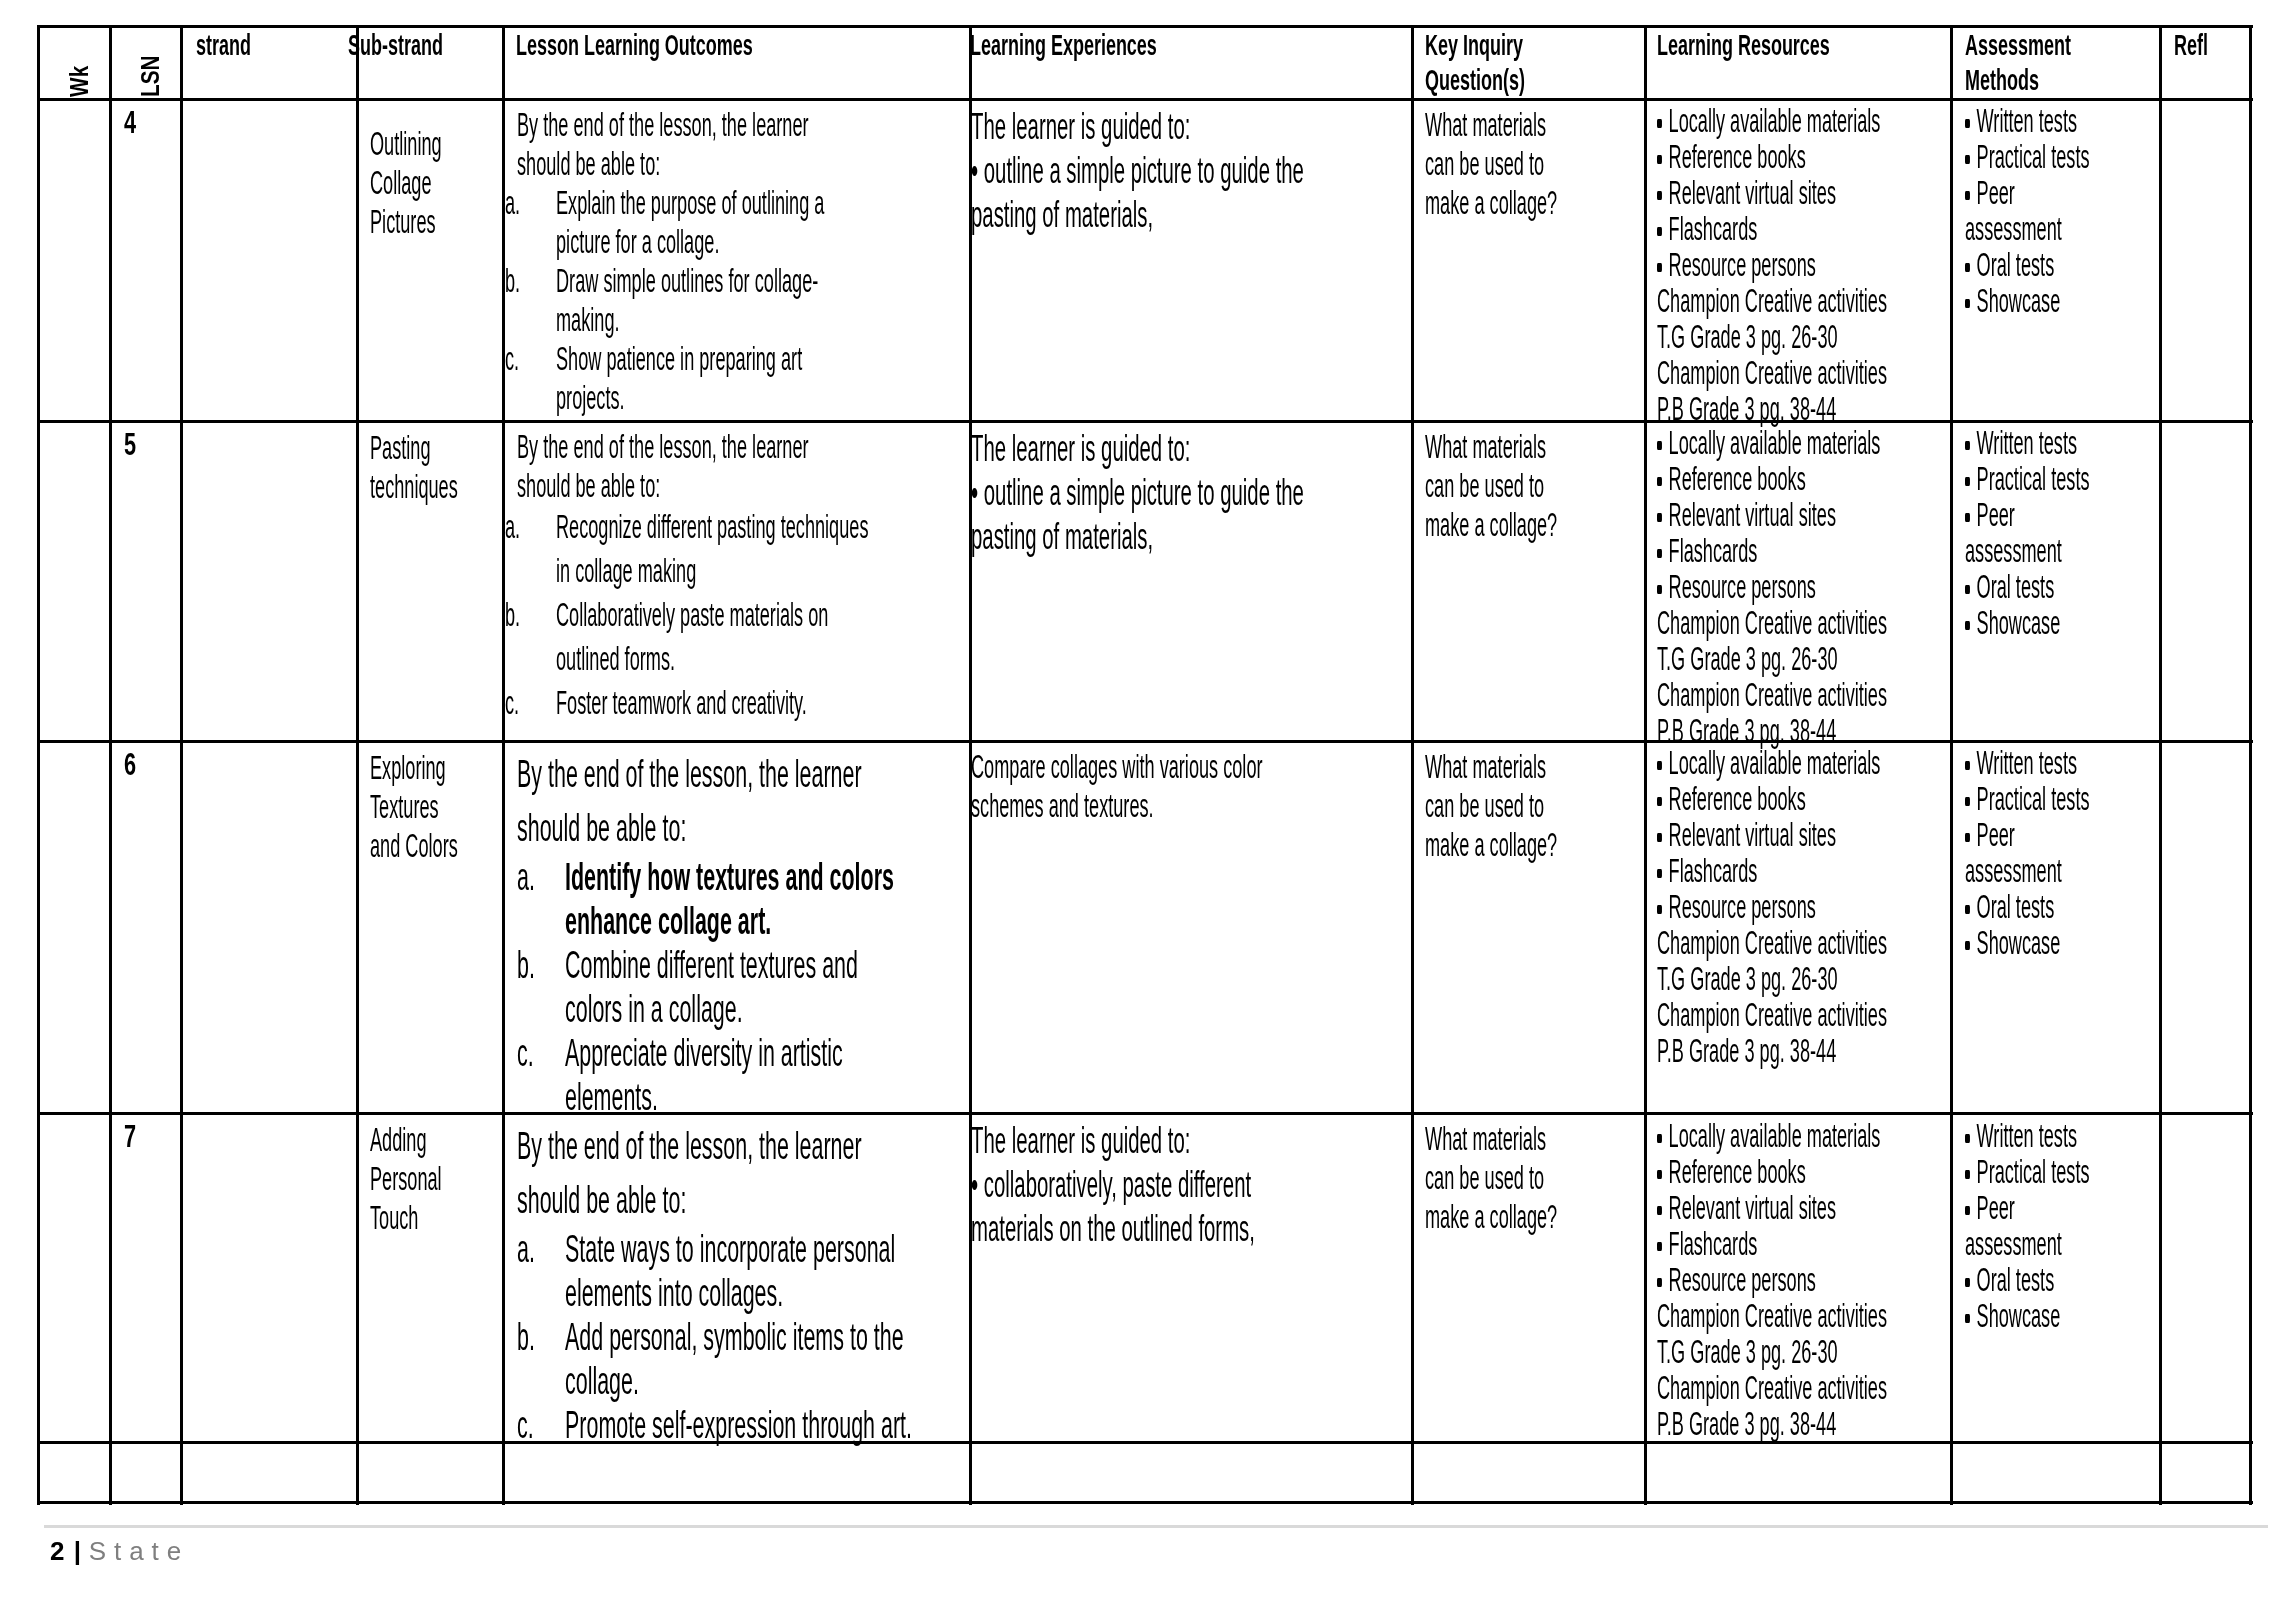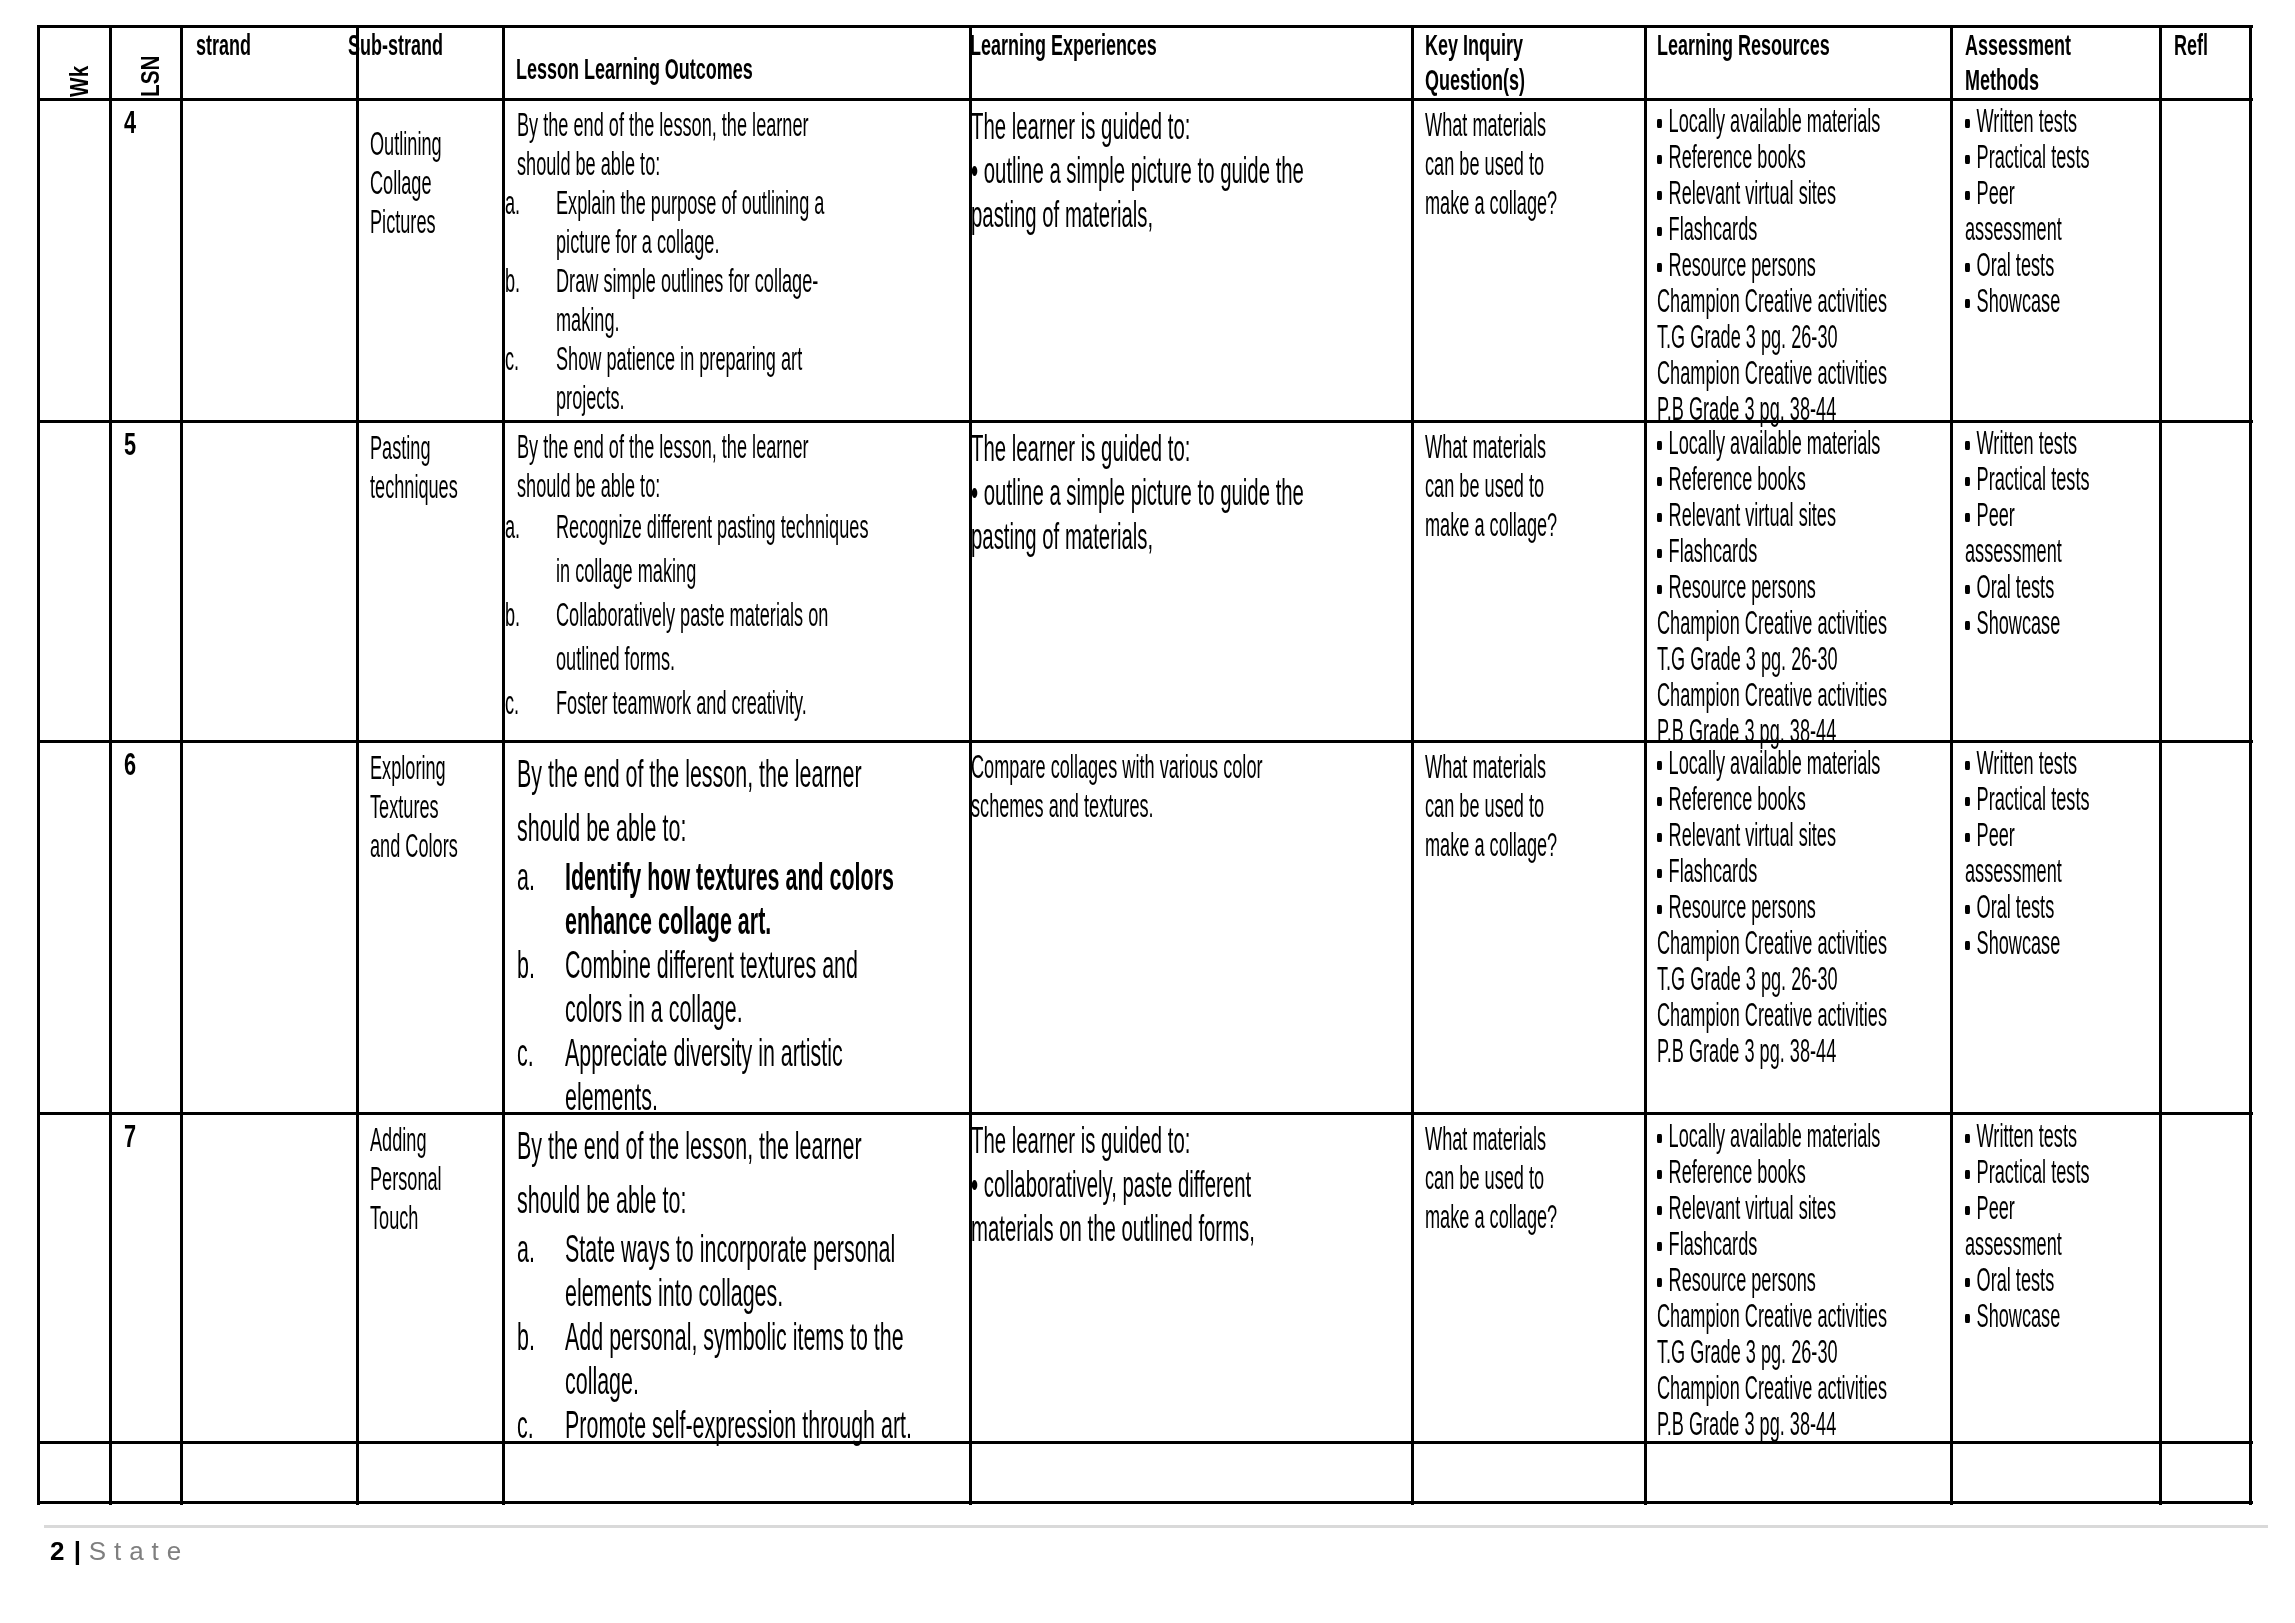--- a/index.html
+++ b/index.html
@@ -56,21 +56,21 @@
     </div>
 
   <div class="rot" style="left:64px; top:97px;">Wk</div>
   <div class="rot" style="left:135px; top:97px;">LSN</div>
   <div class="cell hdr" style="left:196px; top:27.5px;">
     <span class="ln">strand</span>
   </div>
   <div class="cell hdr" style="left:348px; top:27.5px;">
     <span class="ln">Sub-strand</span>
   </div>
-  <div class="cell hdr" style="left:516px; top:27.5px;margin-top:24px;">
+  <div class="cell hdr" style="left:516px; top:27.5px;">
     <span class="ln">Lesson Learning Outcomes</span>
   </div>
   <div class="cell hdr" style="left:970px; top:27.5px;">
     <span class="ln">Learning Experiences</span>
   </div>
   <div class="cell hdr" style="left:1425px; top:27.5px;">
     <span class="ln">Key Inquiry</span>
     <span class="ln">Question(s)</span>
   </div>
   <div class="cell hdr" style="left:1657px; top:27.5px;">

